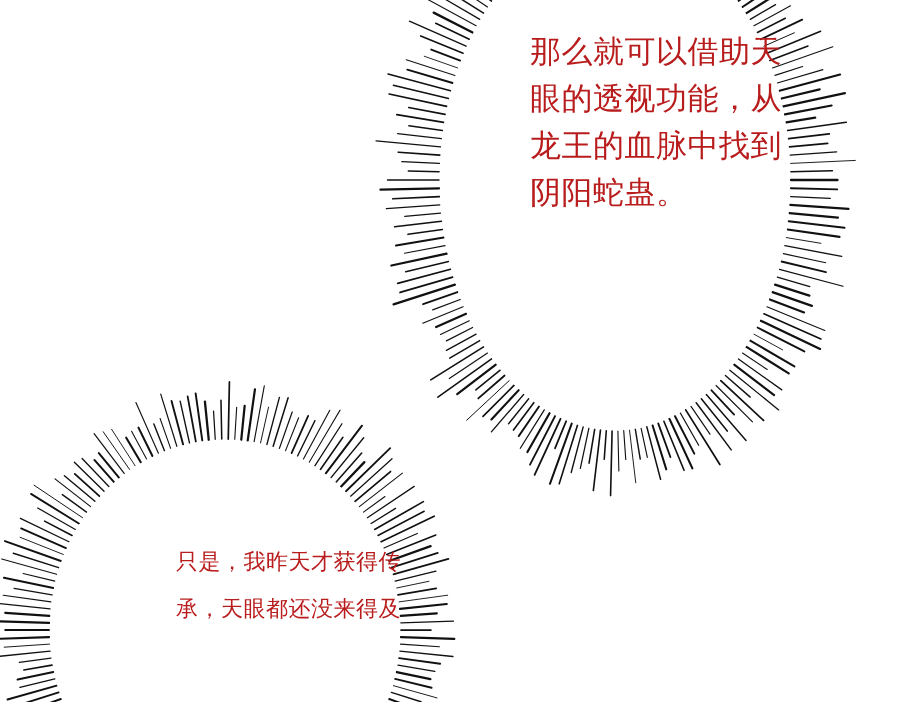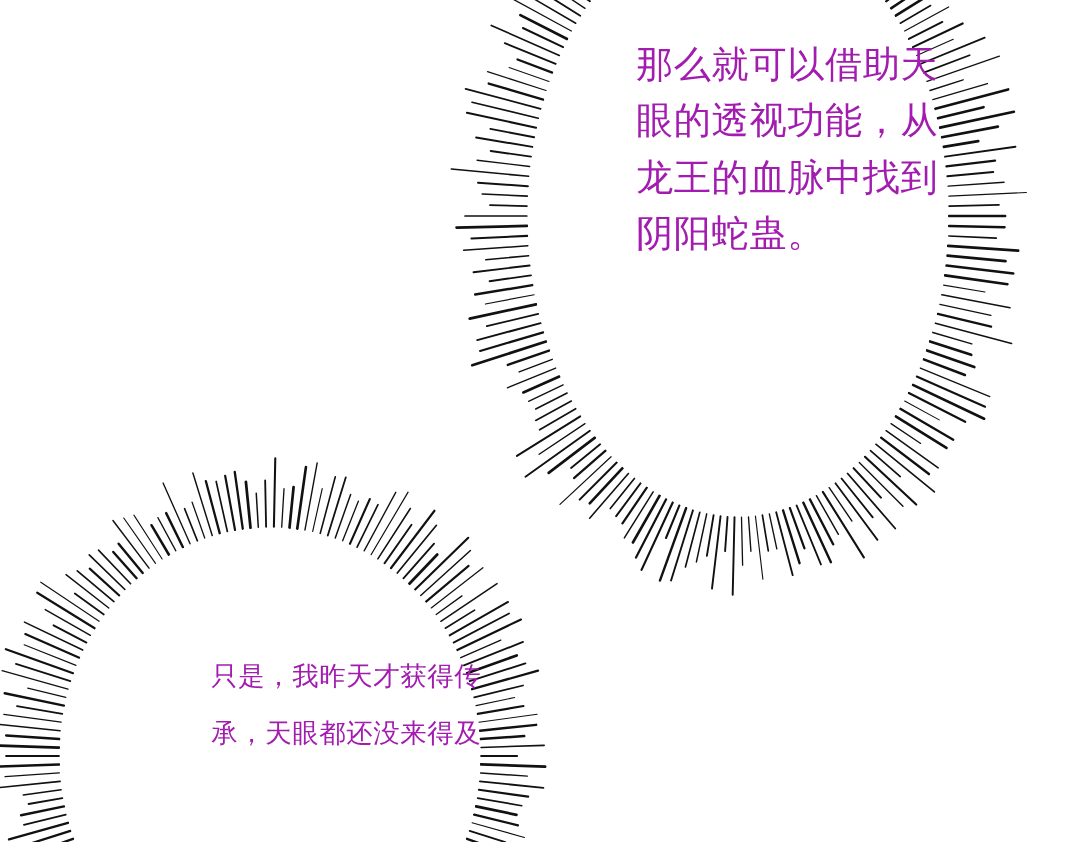--- a/index.html
+++ b/index.html
@@ -29,22 +29,22 @@
     overflow: visible;
     pointer-events: none;
   }
   .bubble .body {
     position: absolute;
     border-radius: 50%;
     background: #ffffff;
   }
   .bubble .text {
     position: absolute;
-    color: #a21caf;
-    font-family: Liberation Serif, serif;
+    color: #b91c1c;
+    font-family: Liberation Mono, monospace;
     font-weight: 400;
     white-space: pre-line;
     letter-spacing: 0.5px;
   }
 
   
   #bubble-top {
     left: 380px;
     top: -130px;
     width: 470px;

